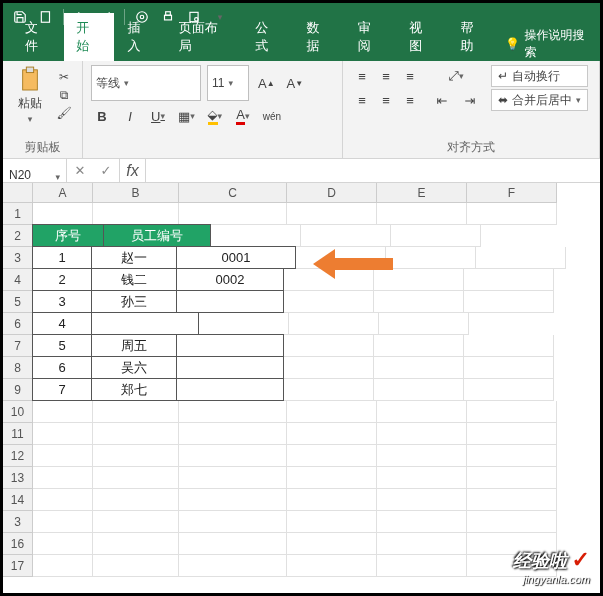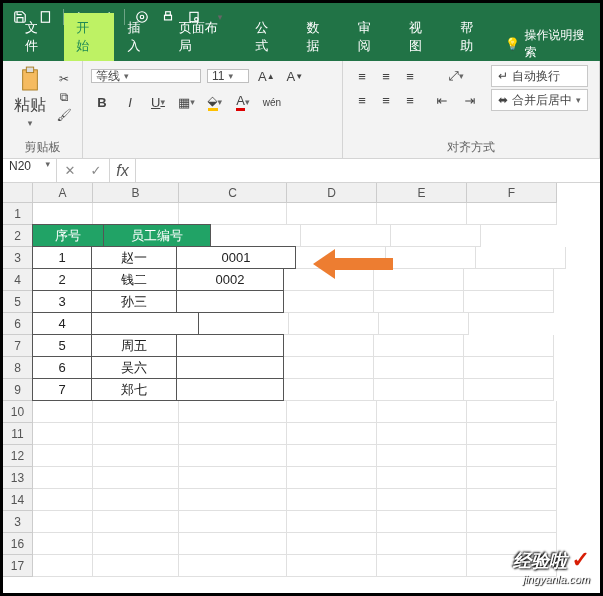--- a/index.html
+++ b/index.html
@@ -2,42 +2,42 @@
 <html><head>
 <meta charset="utf-8">
 <style>
   * { box-sizing: border-box; margin: 0; padding: 0; font-family: "Microsoft YaHei", sans-serif; }
   body { width: 603px; height: 596px; background: #fff; border: 3px solid #000; overflow: hidden; position: relative; }
 
   .titlebar { background: #217346; height: 28px; display: flex; align-items: center; padding: 0 6px; gap: 4px; }
   .t-btn { width: 22px; height: 22px; display: flex; align-items: center; justify-content: center; color: #fff; font-size: 13px; }
   .t-sep { width: 1px; height: 16px; background: rgba(255,255,255,0.35); margin: 0 2px; }
 
-  .tabs { background: #217346; height: 30px; display: flex; align-items: flex-end; padding-left: 10px; gap: 2px; justify-content: flex-end; }
+  .tabs { background: #217346; height: 30px; display: flex; align-items: flex-end; padding-left: 10px; gap: 2px; }
   .tab { color: #fff; font-size: 13px; padding: 6px 12px 6px; cursor: pointer; }
-  .tab.active { background: #bef264; color: #1e8a55; }
+  .tab.active { background: #ffffff; color: #1e8a55; }
   .tell { display:flex; align-items:center; color:#fff; font-size:12px; margin-left:auto; padding:0 6px; gap:4px; }
 
   .ribbon { background: #f3f3f3; height: 98px; border-bottom: 1px solid #d4d4d4; display: flex; font-size: 12px; color: #444; }
   .r-group { border-right: 1px solid #d4d4d4; padding: 4px 8px 2px; display: flex; flex-direction: column; justify-content: space-between; }
   .r-label { text-align: center; font-size: 12px; color: #666; padding-top: 2px; }
   .r-row { display: flex; align-items: center; gap: 6px; }
   .paste-big { display: flex; flex-direction: column; align-items: center; width: 38px; gap:2px; }
   .paste-icon { width: 26px; height: 28px; display:flex; align-items:center; justify-content:center; }
   .mini { width:18px; height:16px; display:flex; align-items:center; justify-content:center; border:0; background:transparent; }
-  .font-sel { border:1px solid #bfbfbf; background:#fff; height:14px; display:flex; align-items:center; padding:0 4px; font-size:12px; gap:4px; }
+  .font-sel { border:1px solid #bfbfbf; background:#fff; height:36px; display:flex; align-items:center; padding:0 4px; font-size:12px; gap:4px; }
   .drop { font-size:9px; color:#666; }
   .btn { height:22px; min-width:22px; display:flex; align-items:center; justify-content:center; border:0; background:transparent; font-size:13px; color:#444; padding:0 3px; }
   .btn.bold { font-weight:bold; }
   .align-grid { display:grid; grid-template-columns:repeat(3,22px); grid-auto-rows:22px; gap:2px; }
   .wrap-btns { display:flex; flex-direction:column; gap:2px; }
   .wbtn { border:1px solid #c8c8c8; background:#fff; height:22px; display:flex; align-items:center; padding:0 6px; font-size:12px; gap:4px; }
 
   .namebox-row { height: 24px; border-bottom: 1px solid #d4d4d4; display:flex; align-items:stretch; background:#fff; }
-  .namebox { width:54px; border-right:1px solid #d4d4d4; display:flex; align-items:flex-start; padding:0 6px; font-size:12px; color:#333; justify-content:space-between; }
+  .namebox { width:64px; border-right:1px solid #d4d4d4; display:flex; align-items:flex-end; padding:0 6px; font-size:12px; color:#333; justify-content:space-between; }
   .fx-btns { display:flex; align-items:center; border-right:1px solid #d4d4d4; }
   .fx-btn { width:26px; display:flex; align-items:center; justify-content:center; color:#888; font-size:13px; }
   .fx-label { width:26px; display:flex; align-items:center; justify-content:center; font-style:italic; color:#555; border-right:1px solid #d4d4d4; }
   .formula { flex:1; padding:0 6px; display:flex; align-items:center; font-size:12px; }
 
   .grid-wrap { position:relative; height: calc(596px - 6px - 28px - 30px - 98px - 24px); overflow:hidden; background:#fff; }
   .corner { position:absolute; left:0; top:0; width:30px; height:20px; background:#f0f0f0; border-right:1px solid #ccc; border-bottom:1px solid #ccc; }
   .colhdrs { position:absolute; left:30px; top:0; right:0; height:20px; display:flex; }
   .colhdr { background:#f0f0f0; border-right:1px solid #ccc; border-bottom:1px solid #ccc; display:flex; align-items:center; justify-content:center; font-size:12px; color:#555; }
   .rowhdrs { position:absolute; left:0; top:20px; width:30px; }
@@ -128,21 +128,21 @@
 
   <div class="r-group" style="width:80px">
     <div class="r-row">
       <div class="paste-big">
         <div class="paste-icon">
             <svg width="22" height="26" viewBox="0 0 24 28" fill="#f5bb60" stroke="#a87a1f" stroke-width="1">
               <rect x="4" y="4" width="16" height="22"></rect>
               <rect x="8" y="1" width="8" height="6" fill="#ddd"></rect>
             </svg>
           </div>
-        <span style="font-size:16px">粘贴</span>
+        <span style="font-size:12px">粘贴</span>
         <span class="drop">▾</span>
       </div>
       <div style="display:flex;flex-direction:column;gap:2px">
         <div class="mini">✂</div>
         <div class="mini">⧉</div>
         <div class="mini">🖌</div>
       </div>
     </div>
     <div class="r-label">剪贴板</div>
   </div>

